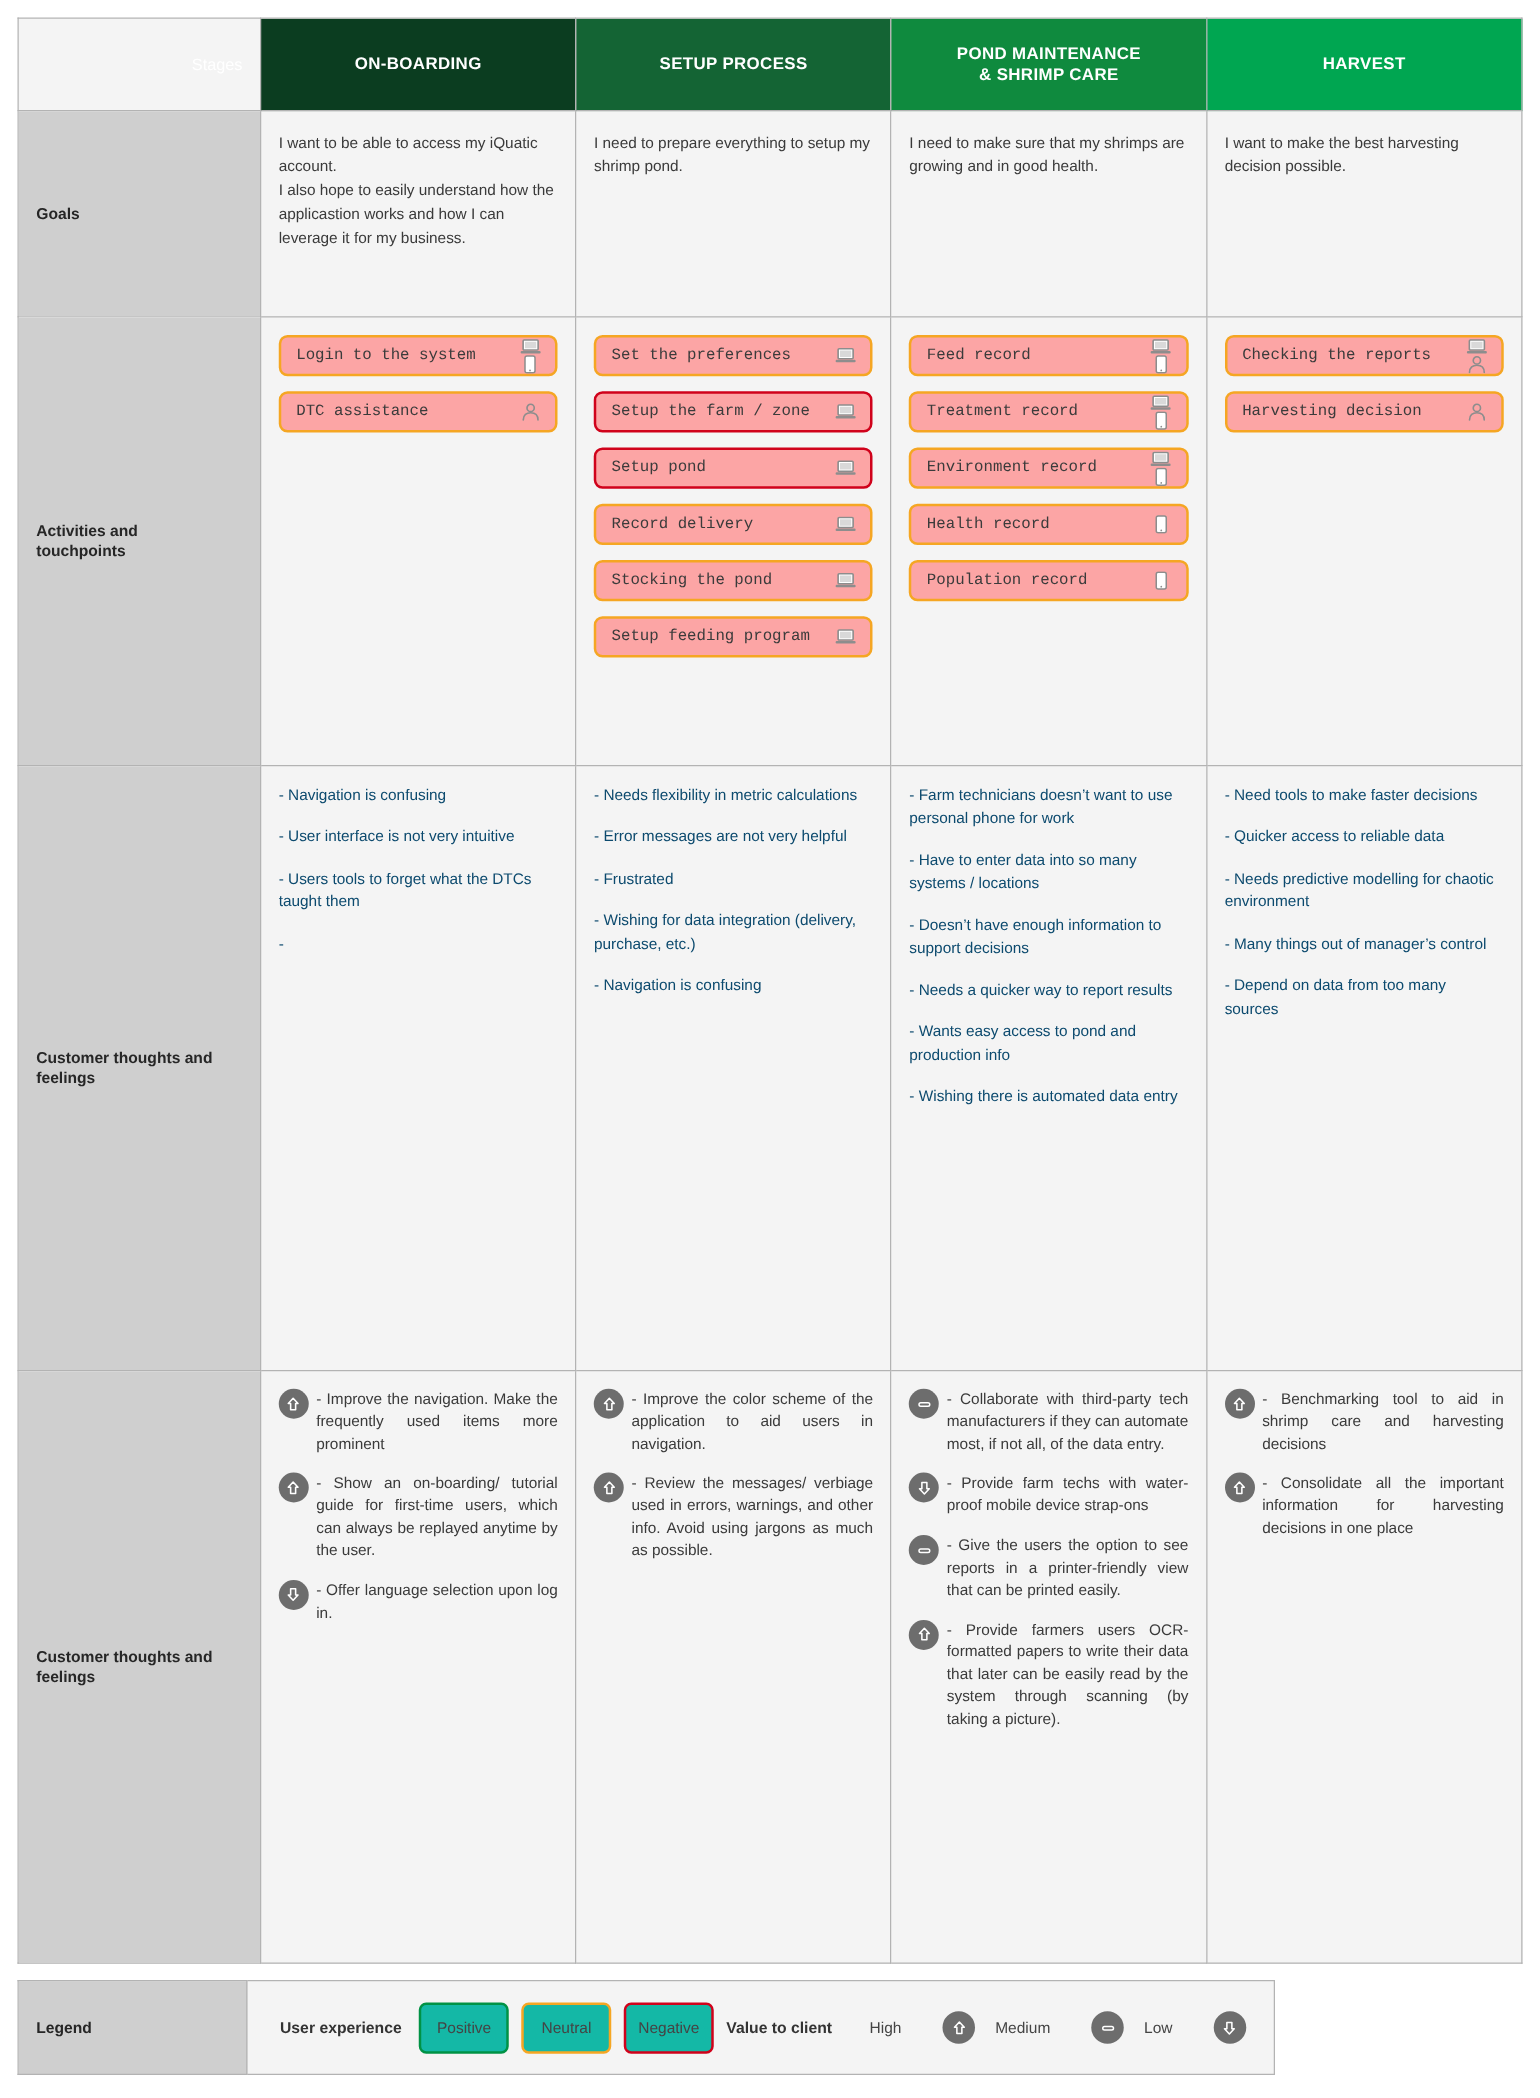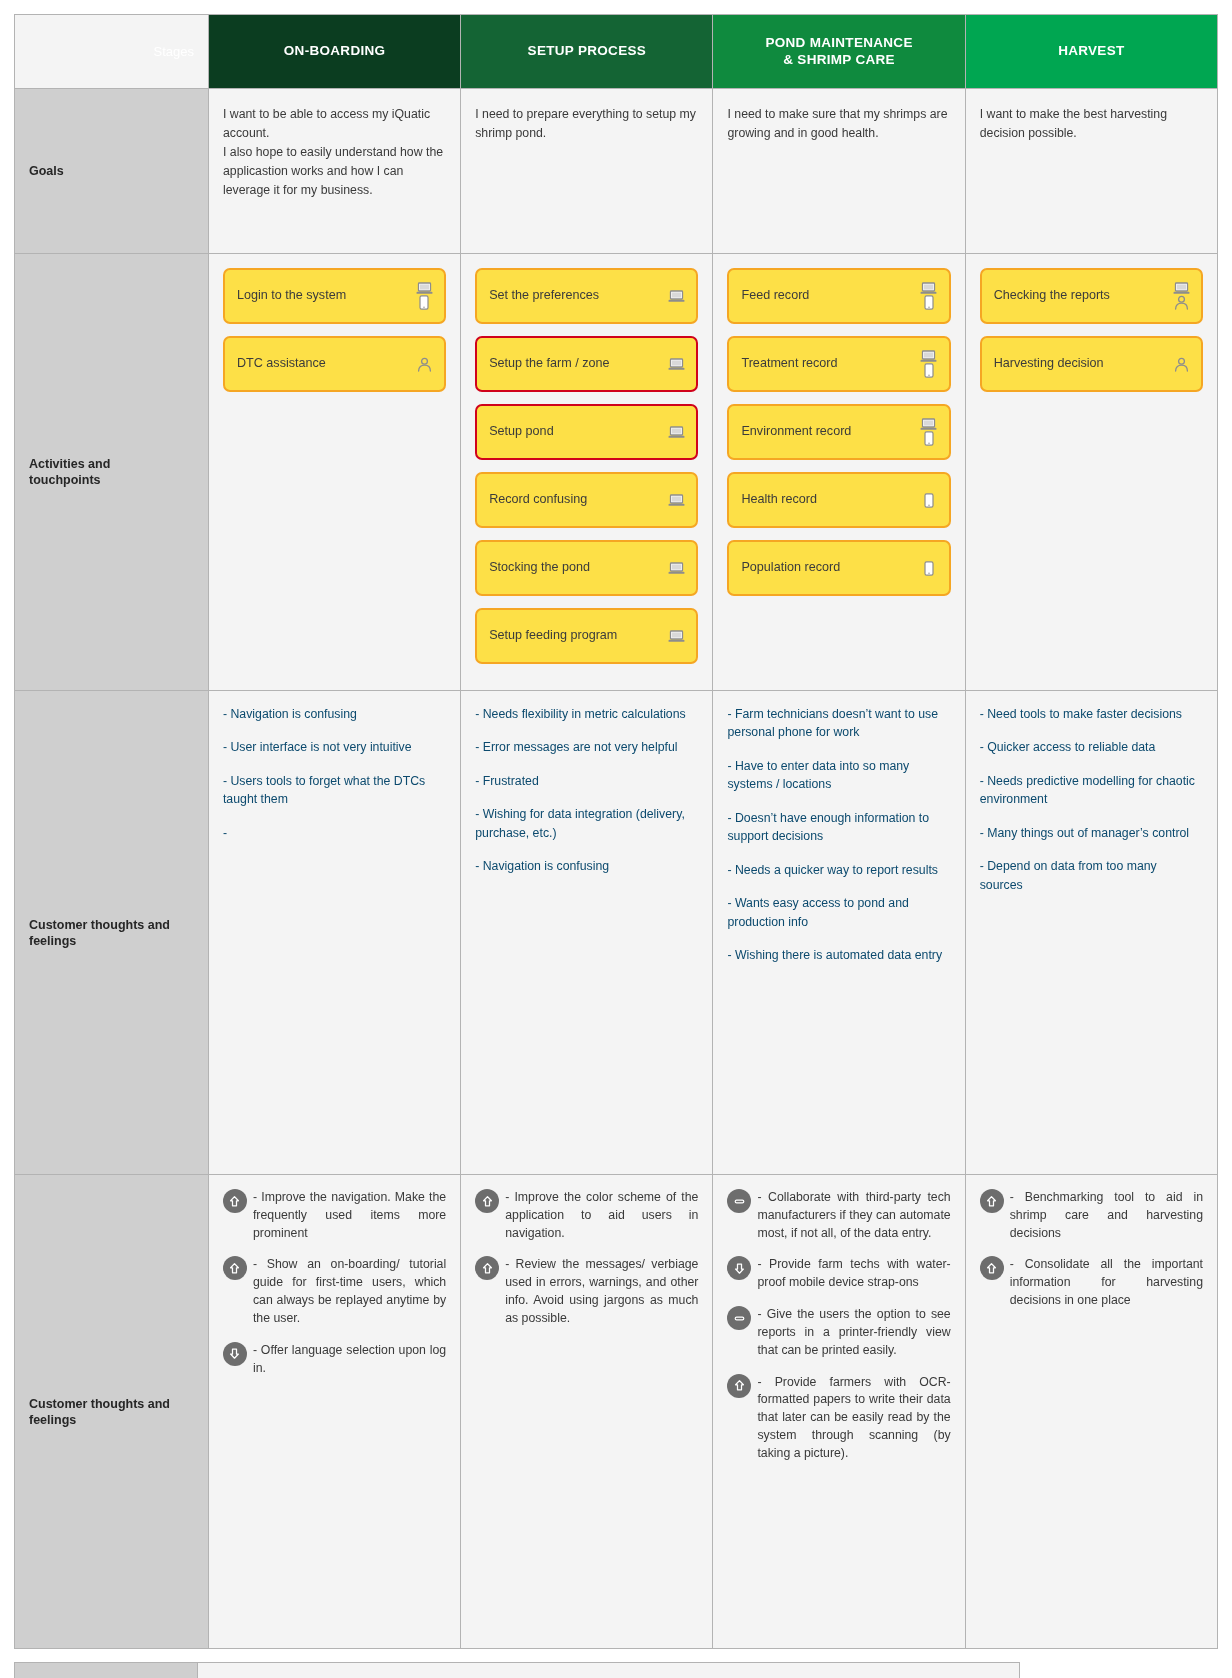--- a/index.html
+++ b/index.html
@@ -85,28 +85,29 @@
   }
 
   
   .act-cell {
     padding: 14px 14px 14px 14px !important;
     height: 330px;
   }
   .touchbox {
     border: 2px solid #f5a623;
     border-radius: 7px;
-    background: #fde047;
-    height: 56px;
+    background: #fca5a5;
+    height: 33px;
     margin-bottom: 12px;
     display: flex;
     align-items: center;
     padding: 0 10px 0 12px;
     box-sizing: border-box;
     position: relative;
+    font-family: Liberation Mono, monospace;
   }
   .touchbox.neg { border-color: #d0021b; }
   .tb-label {
     font-size: 12.6px;
     color: #3b3b3b;
     flex: 1;
     line-height: 1.1;
   }
   .tb-icons {
     display: flex;
@@ -322,21 +323,21 @@
               <span class="tb-label">Setup pond</span>
               <span class="tb-icons">
                 <svg class="ic" width="17" height="13" viewBox="0 0 17 13">
                   <rect x="2.5" y="1" width="12" height="8" rx="0.8" fill="#fff" stroke="#8d8d8d" stroke-width="1.3"></rect>
                   <rect x="4" y="2.4" width="9" height="5.2" fill="#d9d9d9"></rect>
                   <rect x="0.5" y="9.8" width="16" height="2" rx="0.9" fill="#8d8d8d"></rect>
                 </svg>
               </span>
             </div>
             <div class="touchbox">
-              <span class="tb-label">Record confusing</span>
+              <span class="tb-label">Record delivery</span>
               <span class="tb-icons">
                 <svg class="ic" width="17" height="13" viewBox="0 0 17 13">
                   <rect x="2.5" y="1" width="12" height="8" rx="0.8" fill="#fff" stroke="#8d8d8d" stroke-width="1.3"></rect>
                   <rect x="4" y="2.4" width="9" height="5.2" fill="#d9d9d9"></rect>
                   <rect x="0.5" y="9.8" width="16" height="2" rx="0.9" fill="#8d8d8d"></rect>
                 </svg>
               </span>
             </div>
             <div class="touchbox">
               <span class="tb-label">Stocking the pond</span>
@@ -528,21 +529,21 @@
               </span><span>- Provide farm techs with water-proof mobile device strap-ons</span></div>
             <div class="rec-item"><span class="badge">
                 <svg width="13" height="13" viewBox="0 0 13 13">
                   <rect x="2.2" y="5.1" width="8.6" height="2.8" rx="1.4" fill="none" stroke="#fff" stroke-width="1.2"></rect>
                 </svg>
               </span><span>- Give the users the option to see reports in a printer-friendly view that can be printed easily.</span></div>
             <div class="rec-item"><span class="badge">
                 <svg width="13" height="13" viewBox="0 0 13 13">
                   <path d="M6.5 1.6 L10.4 5.8 L8.5 5.8 L8.5 10.8 L4.5 10.8 L4.5 5.8 L2.6 5.8 Z" fill="none" stroke="#fff" stroke-width="1.25" stroke-linejoin="round"></path>
                 </svg>
-              </span><span>- Provide farmers with OCR-formatted papers to write their data that later can be easily read by the system through scanning (by taking a picture).</span></div>
+              </span><span>- Provide farmers users OCR-formatted papers to write their data that later can be easily read by the system through scanning (by taking a picture).</span></div>
           </td>
         <td class="rec-cell" id="rc3">
             <div class="rec-item"><span class="badge">
                 <svg width="13" height="13" viewBox="0 0 13 13">
                   <path d="M6.5 1.6 L10.4 5.8 L8.5 5.8 L8.5 10.8 L4.5 10.8 L4.5 5.8 L2.6 5.8 Z" fill="none" stroke="#fff" stroke-width="1.25" stroke-linejoin="round"></path>
                 </svg>
               </span><span>- Benchmarking tool to aid in shrimp care and harvesting decisions</span></div>
             <div class="rec-item"><span class="badge">
                 <svg width="13" height="13" viewBox="0 0 13 13">
                   <path d="M6.5 1.6 L10.4 5.8 L8.5 5.8 L8.5 10.8 L4.5 10.8 L4.5 5.8 L2.6 5.8 Z" fill="none" stroke="#fff" stroke-width="1.25" stroke-linejoin="round"></path>

